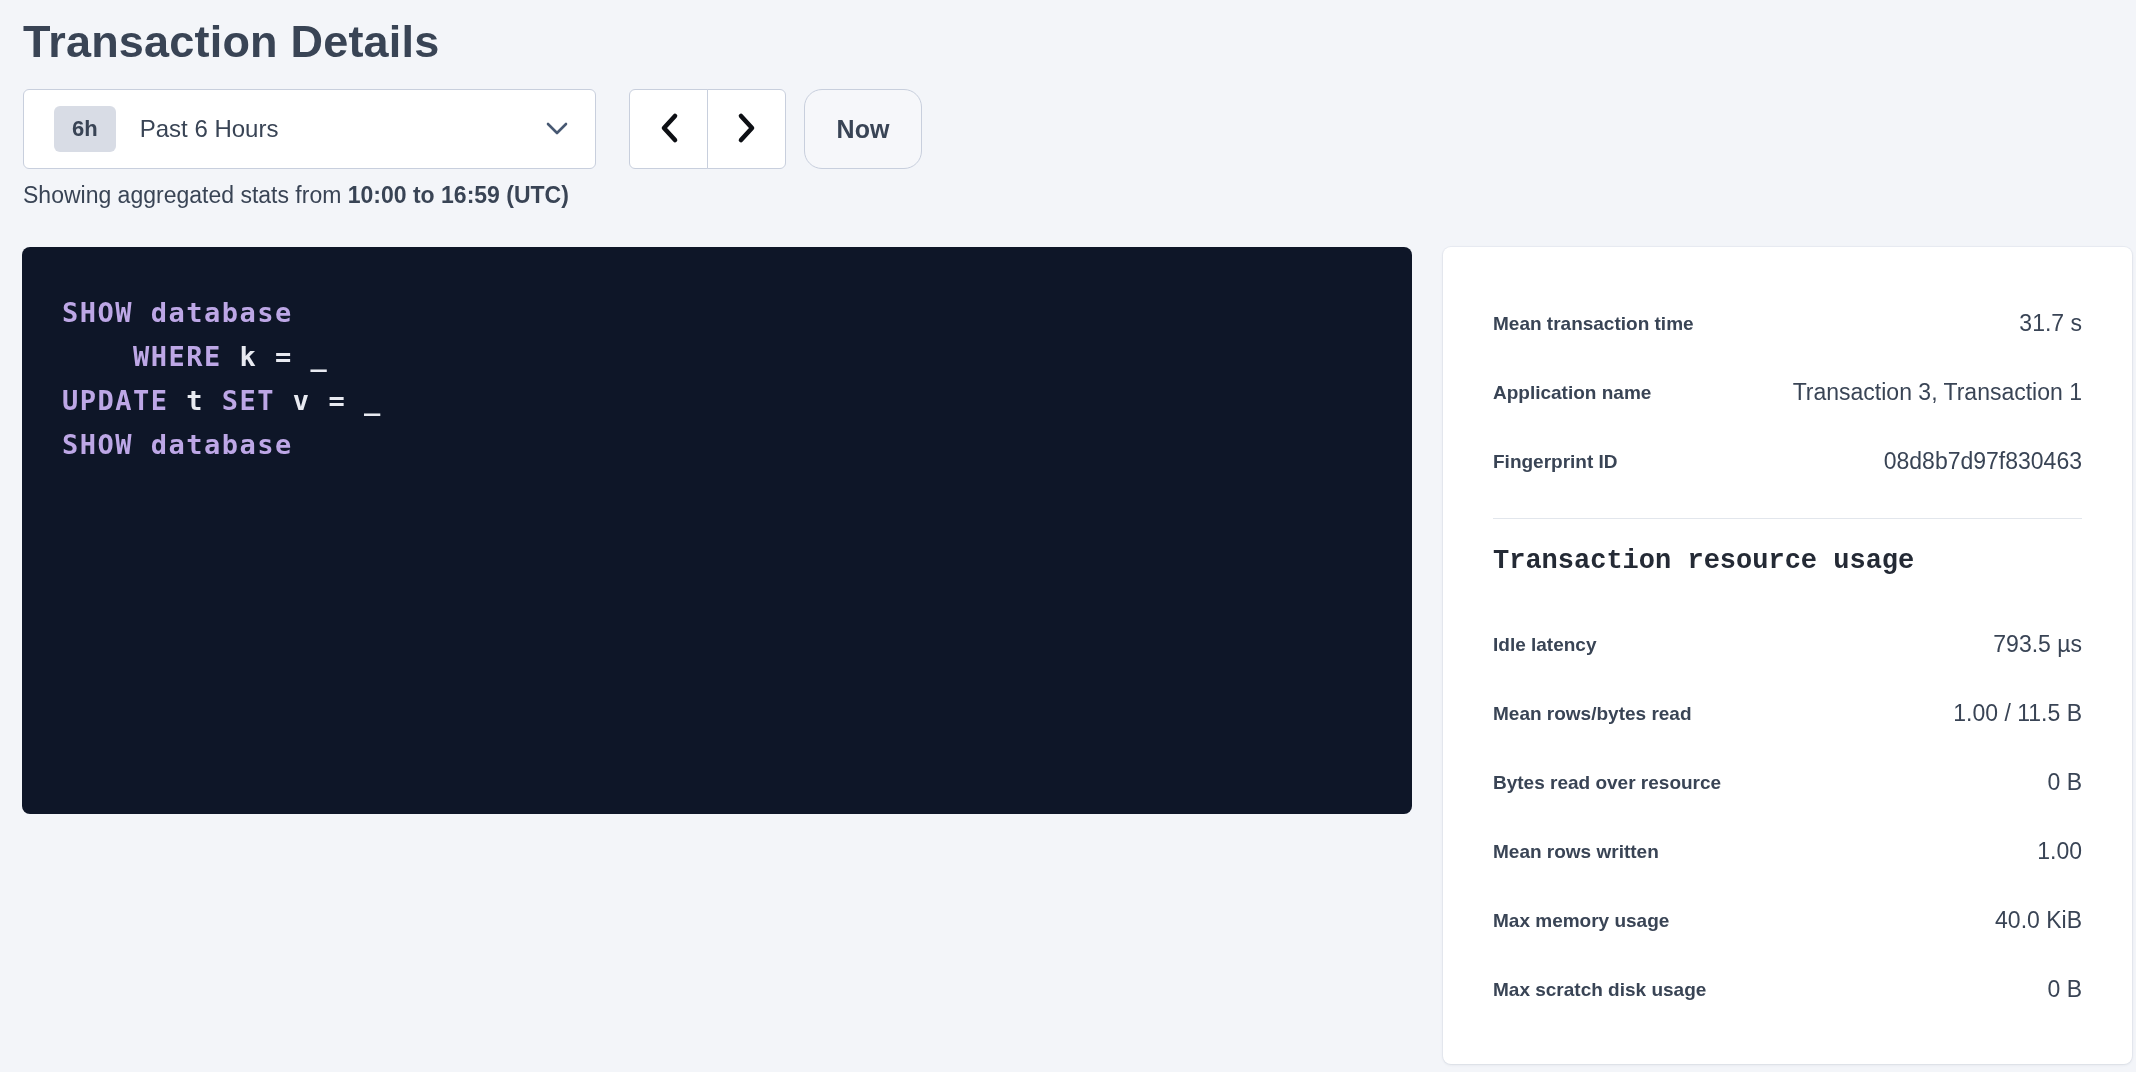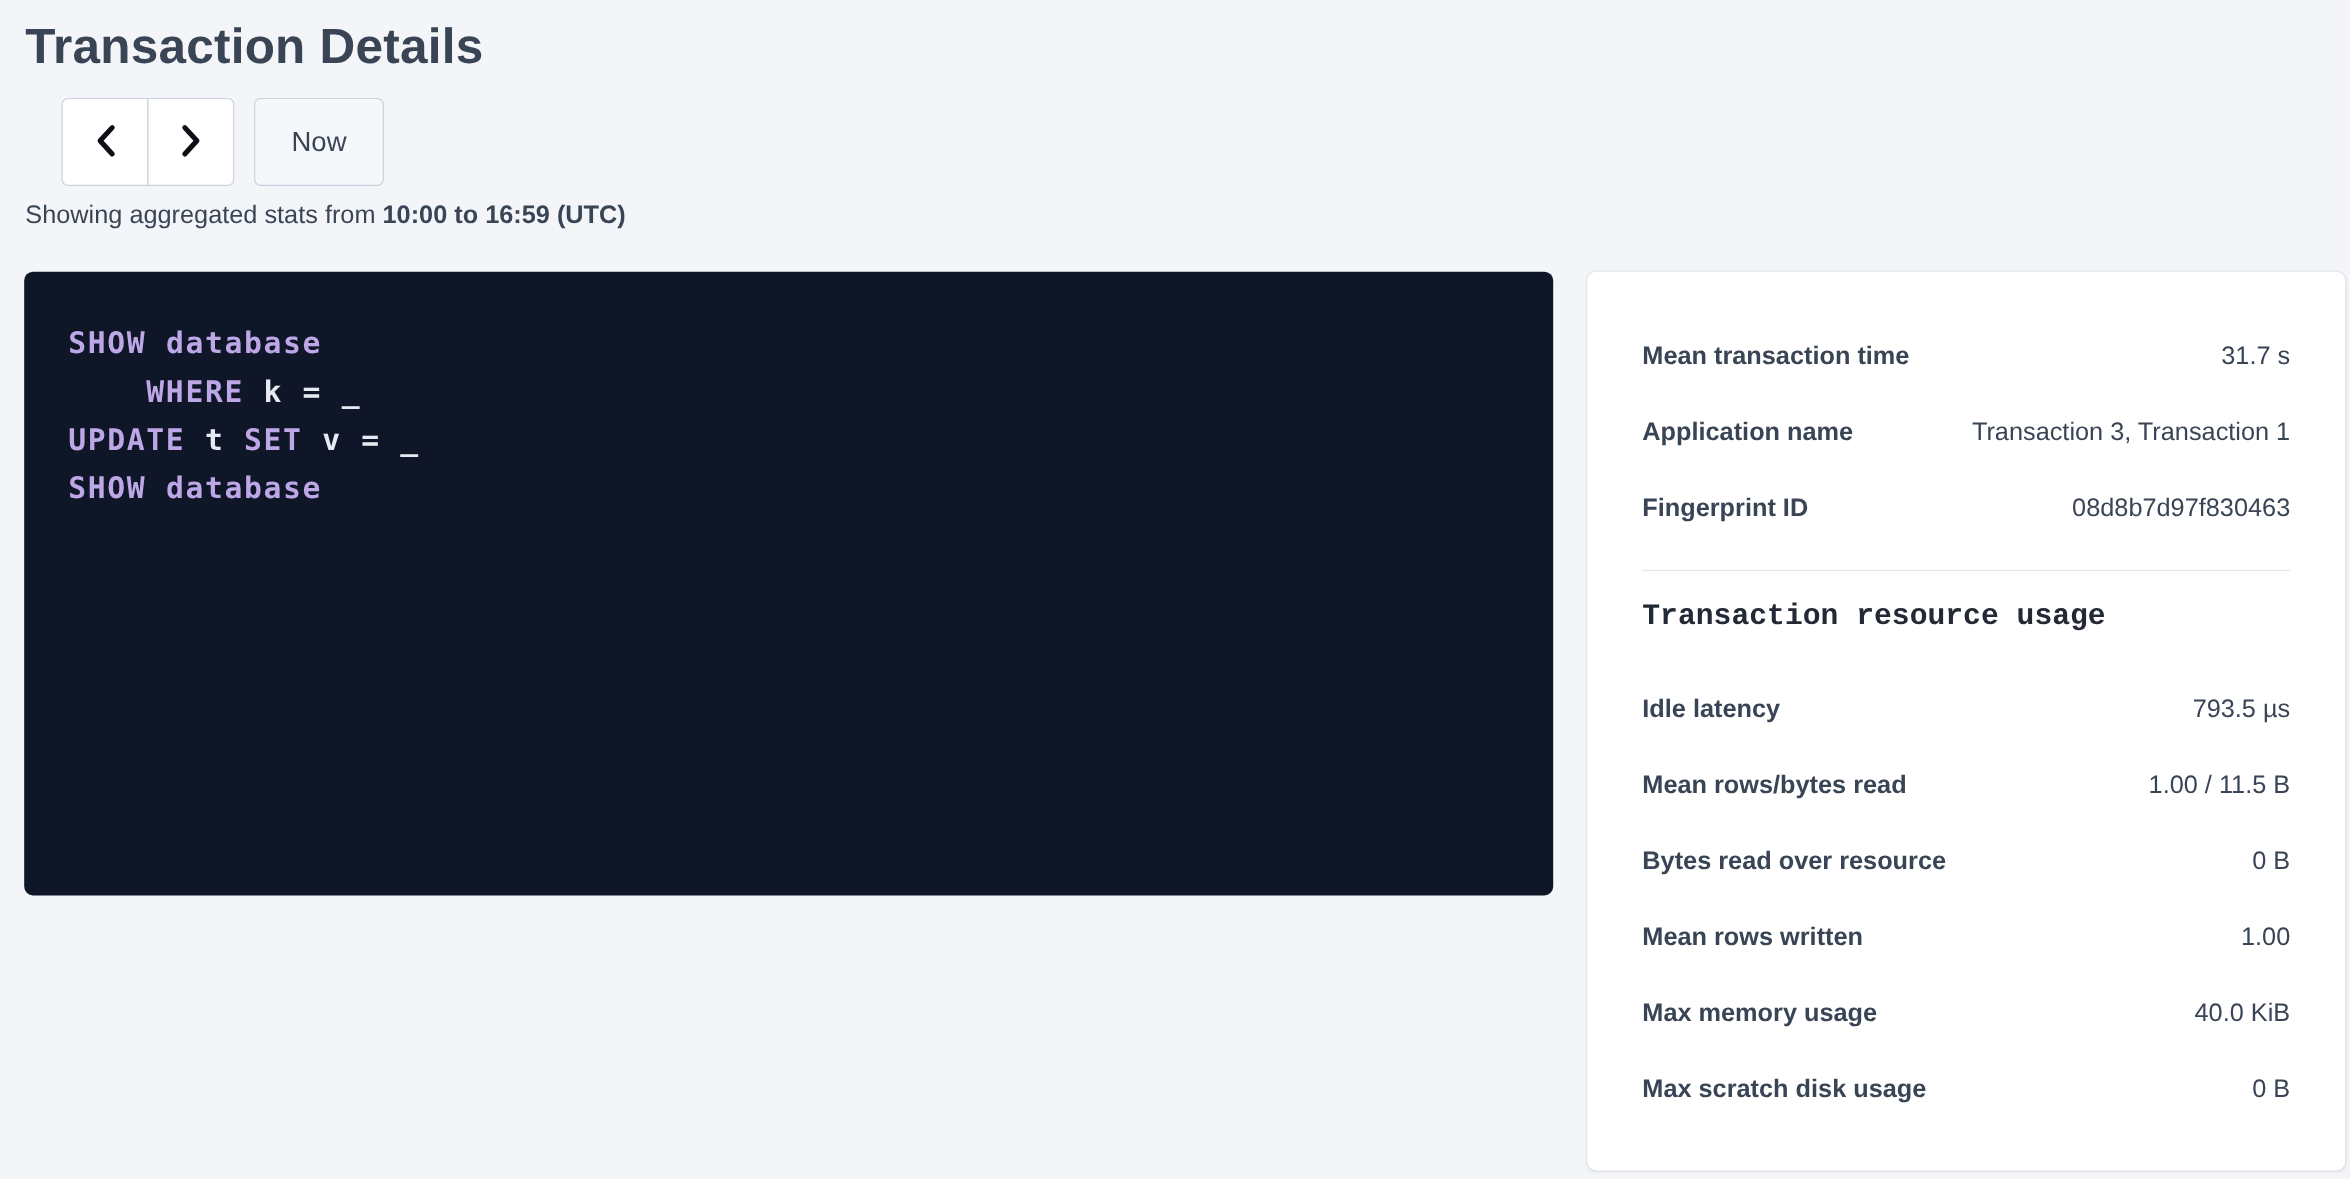--- a/index.html
+++ b/index.html
@@ -32,56 +32,65 @@
   .dd-chevron{margin-left:auto; display:flex; align-items:center;}
   .arrow-group{display:flex; margin-left:33px;}
   .arrow-btn{
     width:79px; height:80px; background:var(--card-bg); border:1px solid var(--border);
     display:flex; align-items:center; justify-content:center; cursor:pointer; padding:0;
   }
   .arrow-btn.left{border-radius:6px 0 0 6px;}
   .arrow-btn.right{border-radius:0 6px 6px 0; margin-left:-1px;}
   .now-btn{
     margin-left:18px; width:118px; height:80px; background:#f6f7fa;
-    border:1px solid var(--border); border-radius:6px; cursor:pointer;
-    font-family:inherit; font-size:25px; font-weight:400; color:var(--text);
+    border:1px solid var(--border); border-radius:18px; cursor:pointer;
+    font-family:inherit; font-size:25px; font-weight:700; color:var(--text);
   }
   .caption{position:absolute; left:23px; top:182px; font-size:23px; color:var(--text);}
   .caption strong{font-weight:700;}
   .sql-box{
     position:absolute; left:22px; top:247px; width:1390px; height:567px;
     background:var(--code-bg); border-radius:8px; padding:44px 40px;
   }
   .sql-line{
     font-family:"DejaVu Sans Mono", monospace; font-size:27px; font-weight:700;
     line-height:44px; letter-spacing:1.5px; white-space:pre;
   }
   .tok-keyword{color:var(--code-keyword);}
   .tok-plain{color:var(--code-token);}
   .panel{
     position:absolute; left:1443px; top:247px; width:689px; height:817px;
     background:var(--card-bg); border-radius:8px;
     box-shadow:0 1px 3px rgba(57,68,85,.10), 0 0 0 1px rgba(226,230,238,.55);
     padding:42px 50px 0;
   }
   .stat-row{height:69px; display:flex; align-items:center; justify-content:space-between;}
-  .stat-label{font-size:23px; font-weight:700; color:var(--text); white-space:nowrap;}
+  .stat-label{font-size:19px; font-weight:700; color:var(--text); white-space:nowrap;}
   .stat-value{font-size:23px; font-weight:400; color:var(--text); text-align:left; white-space:nowrap;}
   .divider{border:none; border-top:1px solid var(--divider); margin-top:22px;}
   .resource-heading{
     margin-top:22px; font-size:27px; line-height:40px; font-weight:700; color:var(--heading-text);font-family:Liberation Mono, monospace;
   }
   .resource-rows{margin-top:29px;}
 </style>
 </head>
 <body>
 
 <h1 class="page-title">Transaction Details</h1>
 
 <div class="controls">
+  <button class="range-select">
+    <span class="badge">6h</span>
+    <span class="range-label">Past 6 Hours</span>
+    <span class="dd-chevron">
+      <svg width="24" height="16" viewBox="0 0 24 16">
+          <polyline points="3,3 12,12 21,3" fill="none" stroke="#475872" stroke-width="2.6" stroke-linecap="round" stroke-linejoin="round"></polyline>
+        </svg>
+    </span>
+  </button>
 
   <div class="arrow-group">
     <button class="arrow-btn left">
       <span>
         <svg width="20" height="32" viewBox="0 0 20 32">
             <polyline points="16,4 5,16 16,28" fill="none" stroke="#0d0f14" stroke-width="4.6" stroke-linecap="round" stroke-linejoin="round"></polyline>
           </svg>
       </span>
     </button>
     <button class="arrow-btn right">

